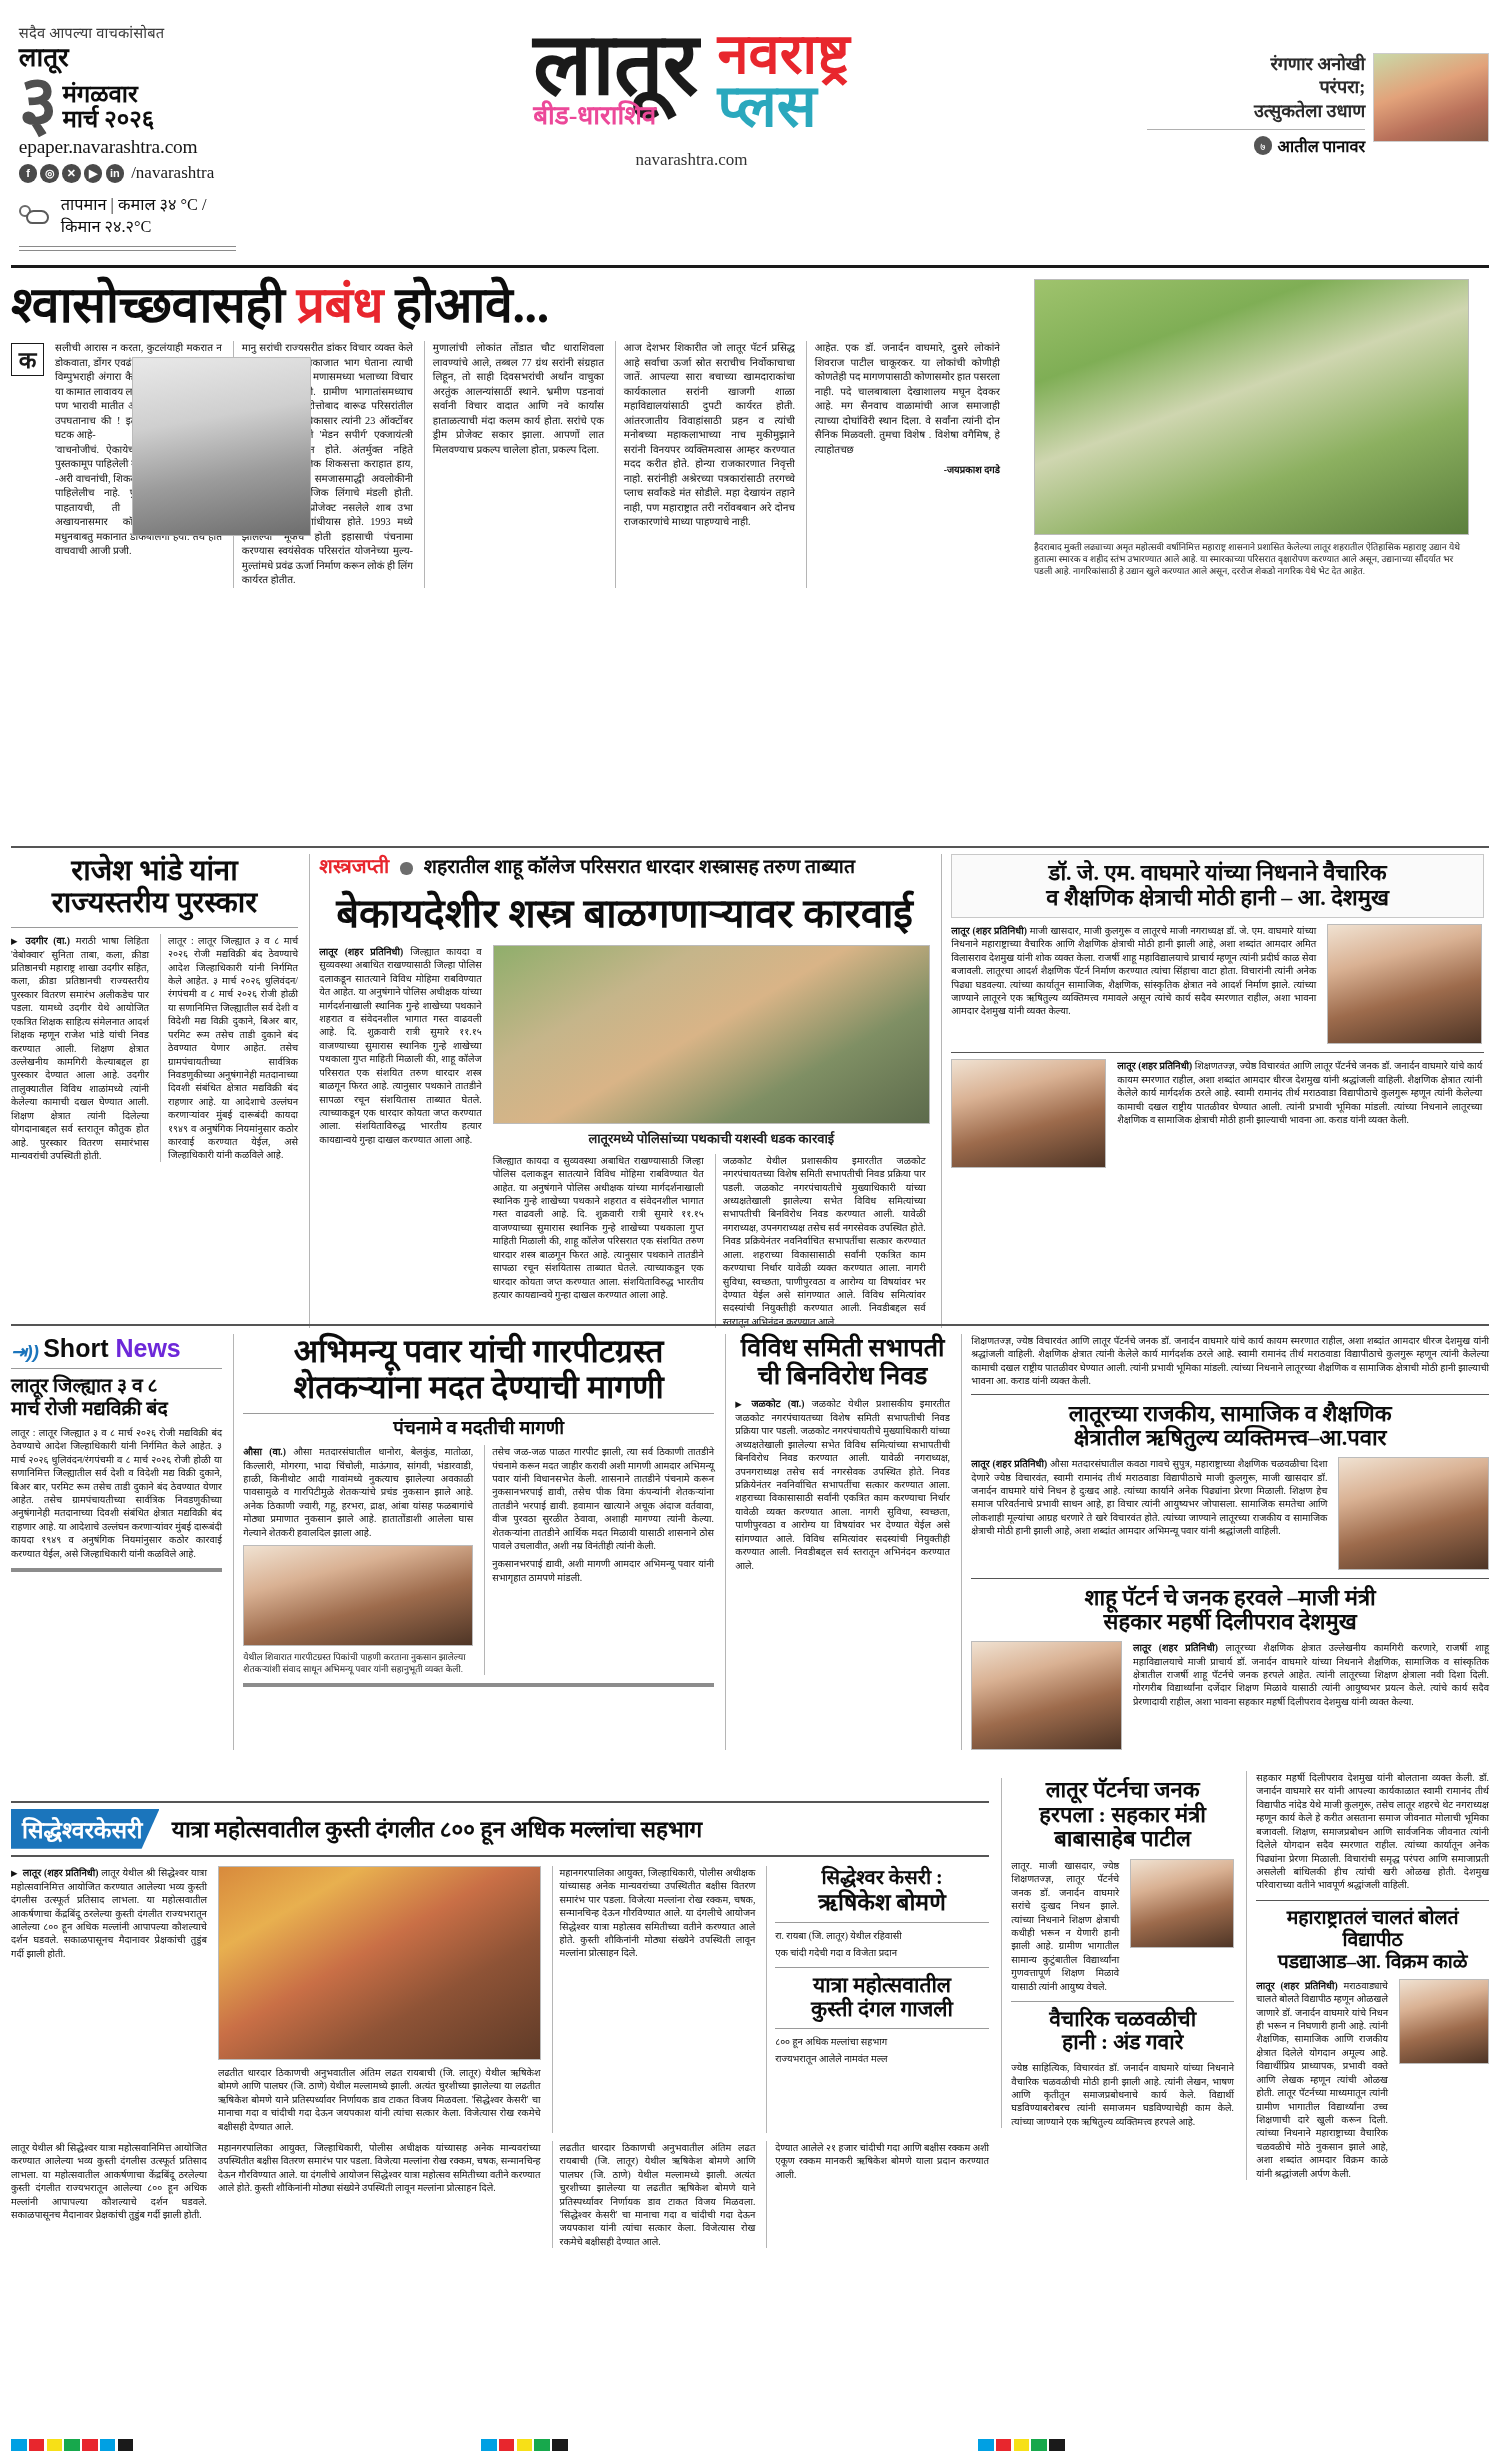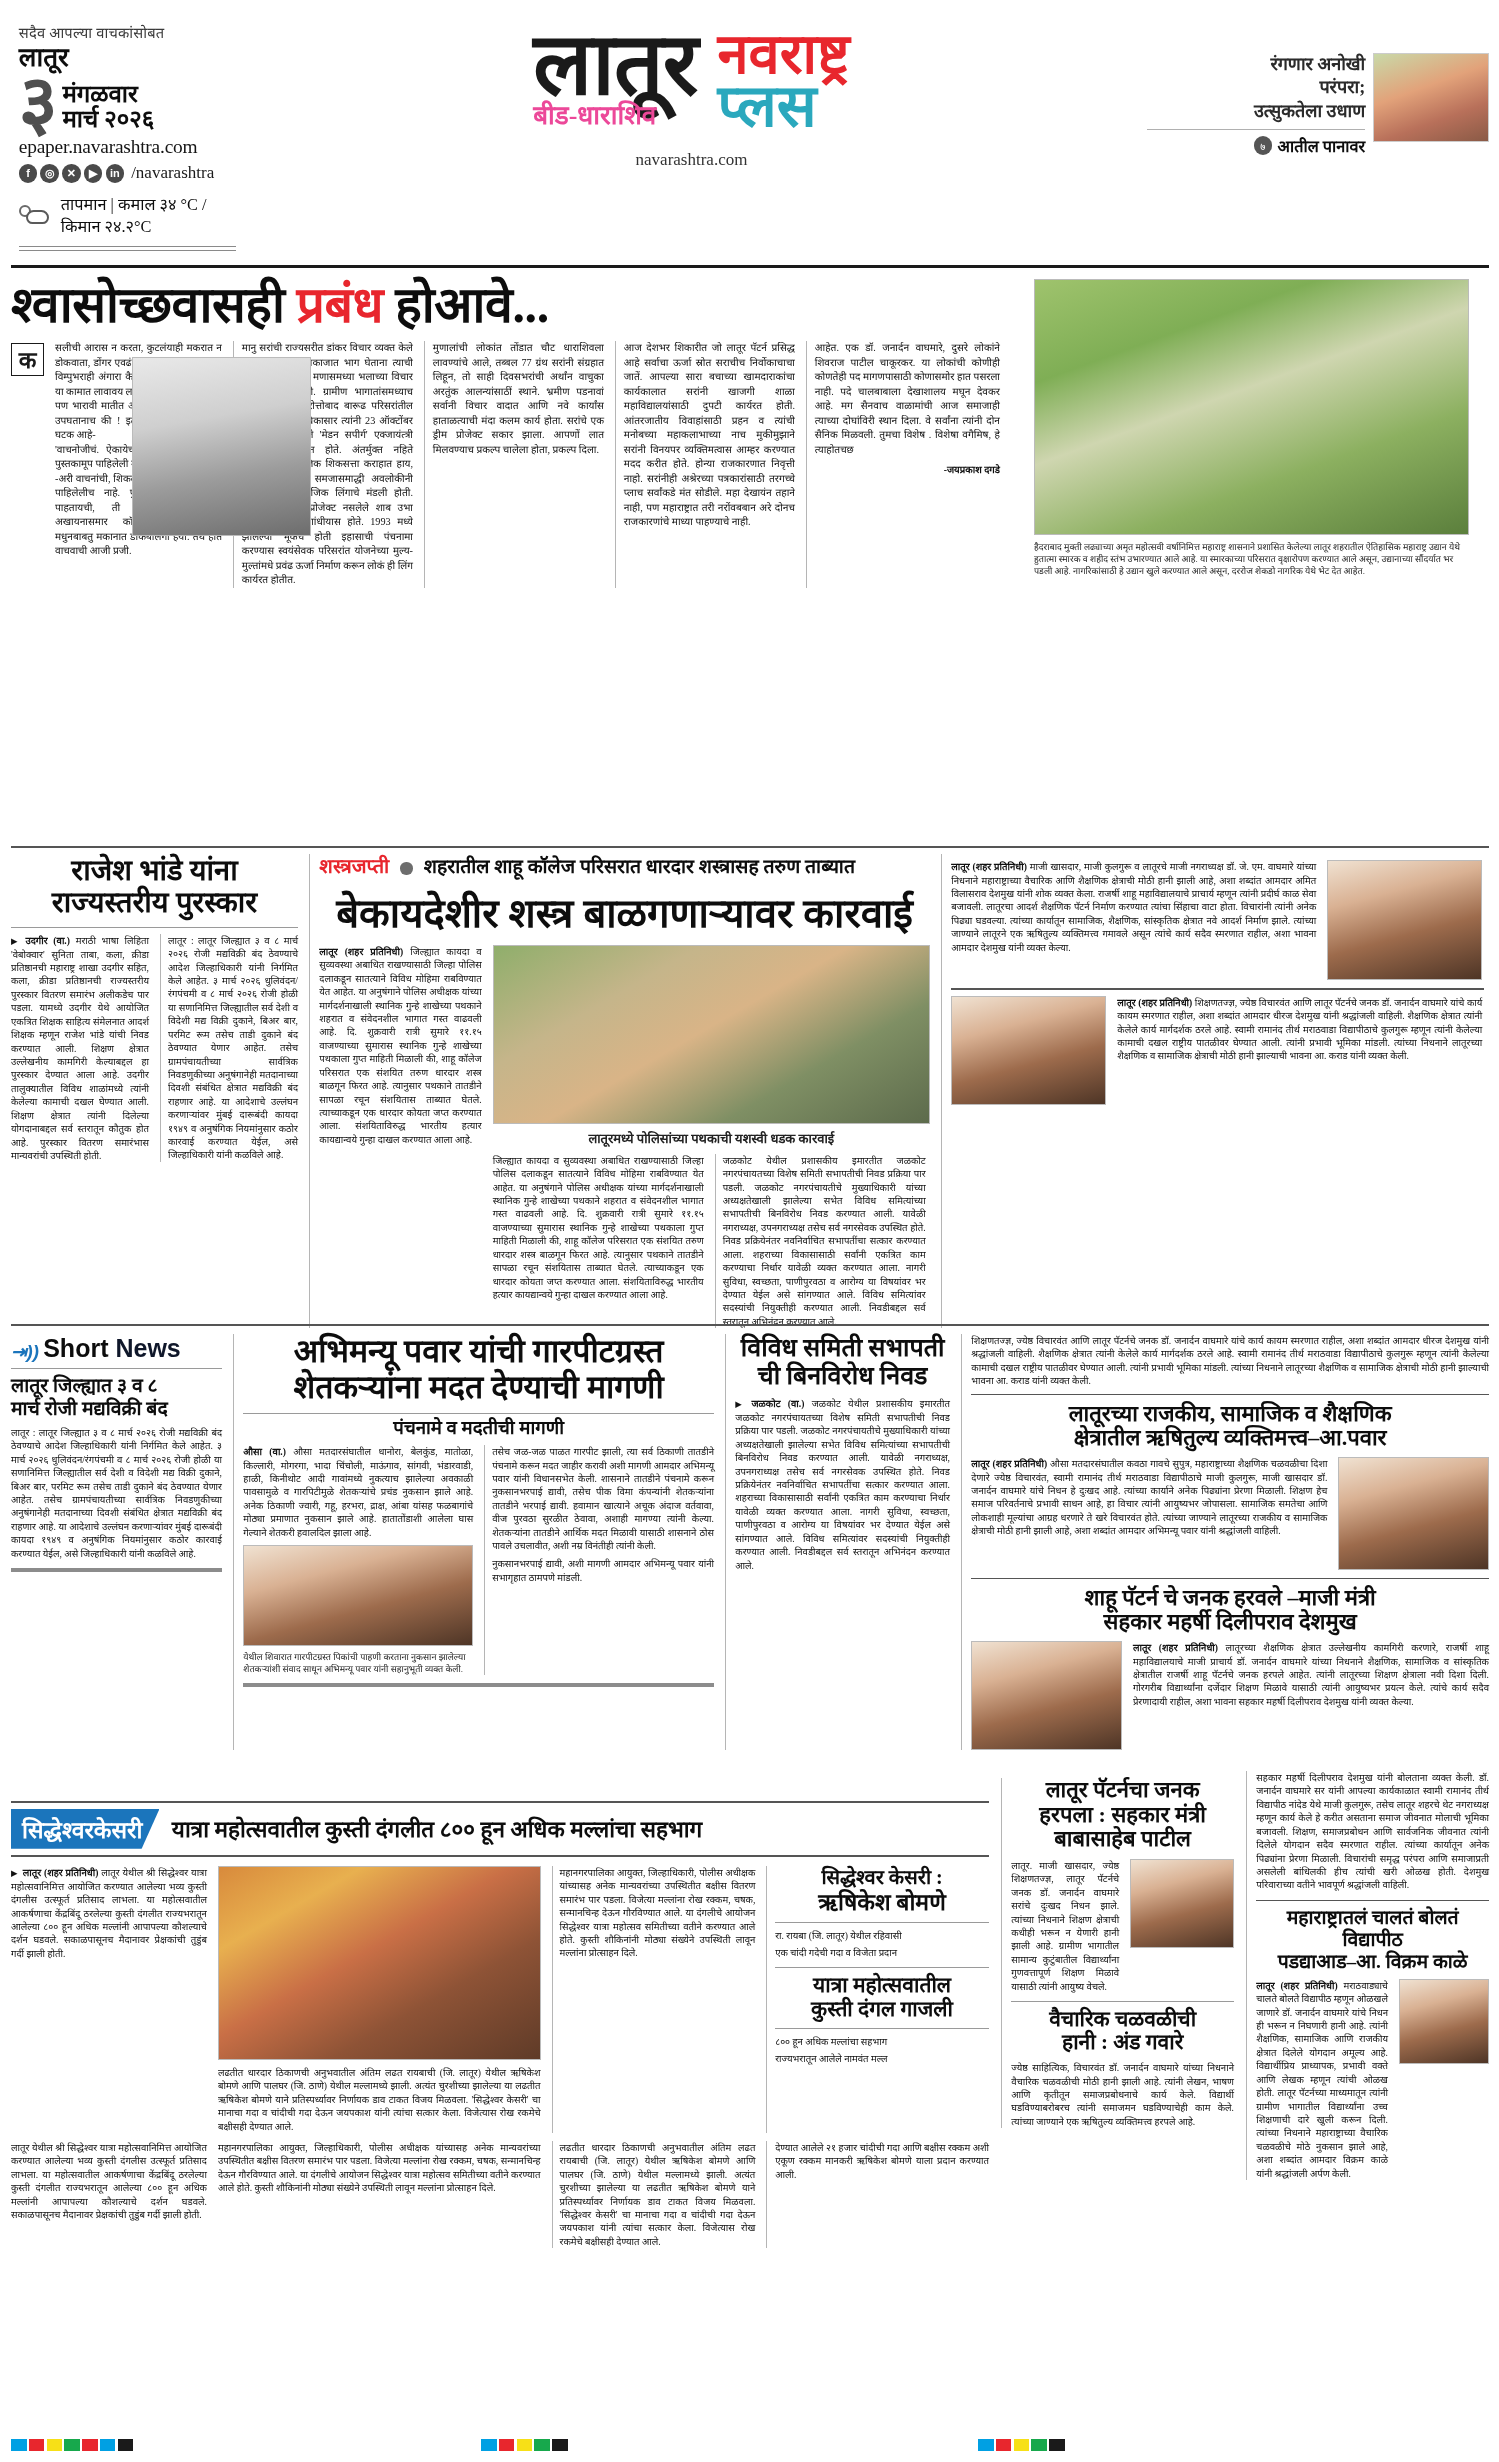--- a/index.html
+++ b/index.html
@@ -89,21 +89,21 @@
               font-size:23px; padding: 3.9px 17px 3.9px 11px; }
 
   .bullet { display:inline-block; width:12.4px;height:12.4px;border-radius:50%;background:#6d6d6d;
             vertical-align: middle; margin: 0 6.2px; }
 
   .shortnews-hd { display:flex; align-items:center; gap:6.2px; }
   .sn-icon { width: 26px;height:26px; position:relative; flex:none;}
   .sn-icon .arr { position:absolute; left:0; top:5.4px; font-size:18.6px; color:#1b75bc; font-weight:bold;
                   font-family:"Liberation Sans",sans-serif; }
   .sn-txt { font-family:"Liberation Sans",sans-serif; font-weight:bold; font-size:25px; }
-  .sn-txt .g { color:#0f172a; }
+  .sn-txt .g { color:#6d28d9; }
 
   .dropcap-box { float:left; width: 33px; height:33px; border:1.6px solid #1a1a1a; color:#1a1a1a;
                  font-size:23px; font-weight:bold; display:flex;align-items:center;justify-content:center;
                  margin: 1.6px 6.2px 1.6px 0; }
 
   .byline { font-weight: bold; }
   .arrow-b::before { content:"\25B6"; font-size:8.5px; margin-right:4.7px; }
 
   .credit { text-align:right; font-weight:bold; font-size:9.7px; }
 
@@ -272,20 +272,24 @@
                   <div class="body-txt sm" style="padding-left:7px;">जळकोट येथील प्रशासकीय इमारतीत जळकोट नगरपंचायतच्या विशेष समिती सभापतीची निवड प्रक्रिया पार पडली. जळकोट नगरपंचायतीचे मुख्याधिकारी यांच्या अध्यक्षतेखाली झालेल्या सभेत विविध समित्यांच्या सभापतीची बिनविरोध निवड करण्यात आली. यावेळी नगराध्यक्ष, उपनगराध्यक्ष तसेच सर्व नगरसेवक उपस्थित होते. निवड प्रक्रियेनंतर नवनिर्वाचित सभापतींचा सत्कार करण्यात आला. शहराच्या विकासासाठी सर्वांनी एकत्रित काम करण्याचा निर्धार यावेळी व्यक्त करण्यात आला. नागरी सुविधा, स्वच्छता, पाणीपुरवठा व आरोग्य या विषयांवर भर देण्यात येईल असे सांगण्यात आले. विविध समित्यांवर सदस्यांची नियुक्तीही करण्यात आली. निवडीबद्दल सर्व स्तरातून अभिनंदन करण्यात आले.</div>
                 </div>
             </div>
           </div>
         </div>
       </div>
     </div>
 
     <div style="width:543px;" class="col-rule">
       <div style="padding-left:9.3px;">
+        <div class="boxed" style="padding:6.2px 7.8px;">
+          <div class="sec-head" style="font-size:22px;text-align:center;white-space:pre-line;">डॉ. जे. एम. वाघमारे यांच्या निधनाने वैचारिक
+व शैक्षणिक क्षेत्राची मोठी हानी – आ. देशमुख</div>
+        </div>
         <div class="flex colgap" style="margin-top:6.2px;">
           <div style="width:365px;">
             <div class="body-txt sm"><span class="byline">लातूर (शहर प्रतिनिधी)</span>
               <span>माजी खासदार, माजी कुलगुरू व लातूरचे माजी नगराध्यक्ष डॉ. जे. एम. वाघमारे यांच्या निधनाने महाराष्ट्राच्या वैचारिक आणि शैक्षणिक क्षेत्राची मोठी हानी झाली आहे, अशा शब्दांत आमदार अमित विलासराव देशमुख यांनी शोक व्यक्त केला. राजर्षी शाहू महाविद्यालयाचे प्राचार्य म्हणून त्यांनी प्रदीर्घ काळ सेवा बजावली. लातूरचा आदर्श शैक्षणिक पॅटर्न निर्माण करण्यात त्यांचा सिंहाचा वाटा होता. विचारांनी त्यांनी अनेक पिढ्या घडवल्या. त्यांच्या कार्यातून सामाजिक, शैक्षणिक, सांस्कृतिक क्षेत्रात नवे आदर्श निर्माण झाले. त्यांच्या जाण्याने लातूरने एक ऋषितुल्य व्यक्तिमत्त्व गमावले असून त्यांचे कार्य सदैव स्मरणात राहील, अशा भावना आमदार देशमुख यांनी व्यक्त केल्या.</span></div>
           </div>
           <div style="width:155px;">
             <div class="photo ph-face" style="width:100%;height:120px;"></div>
           </div>
         </div>
 

